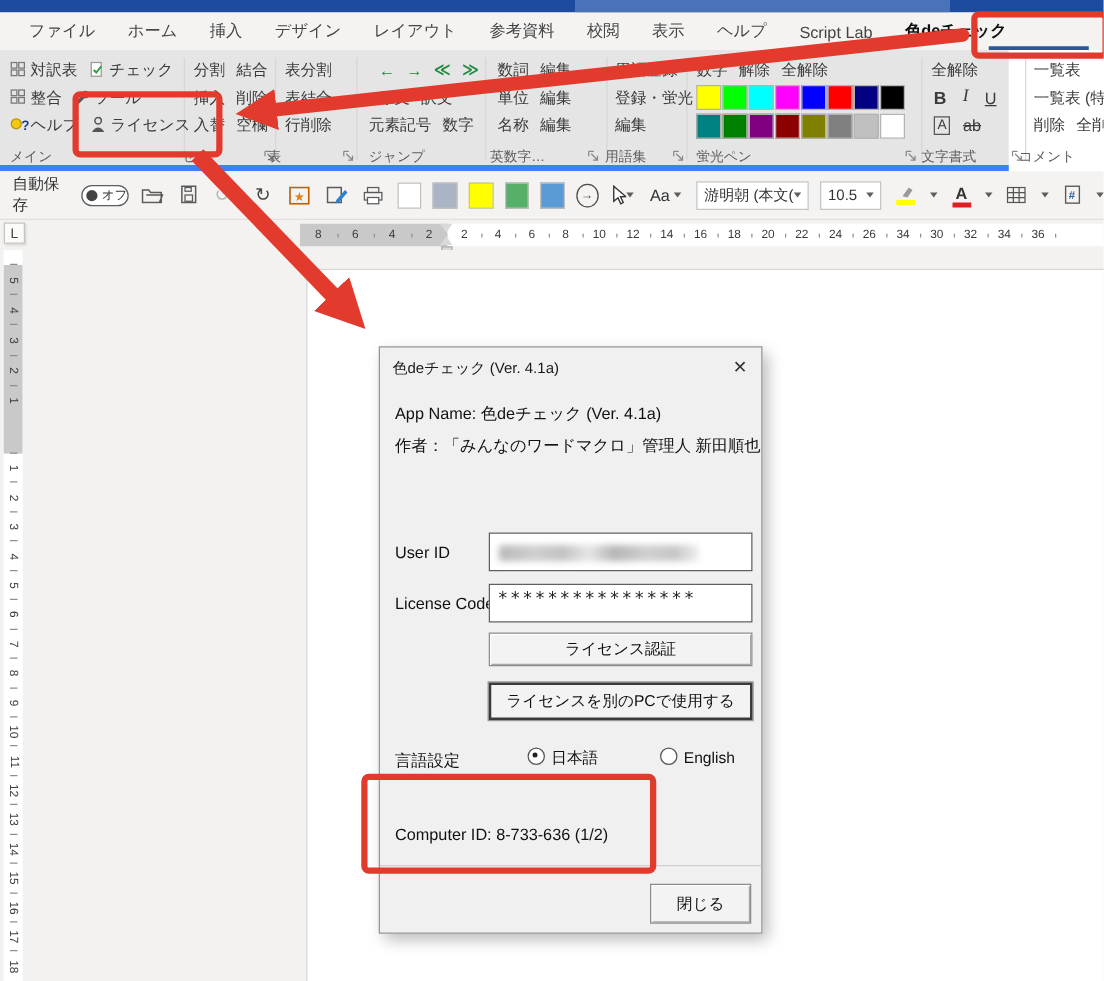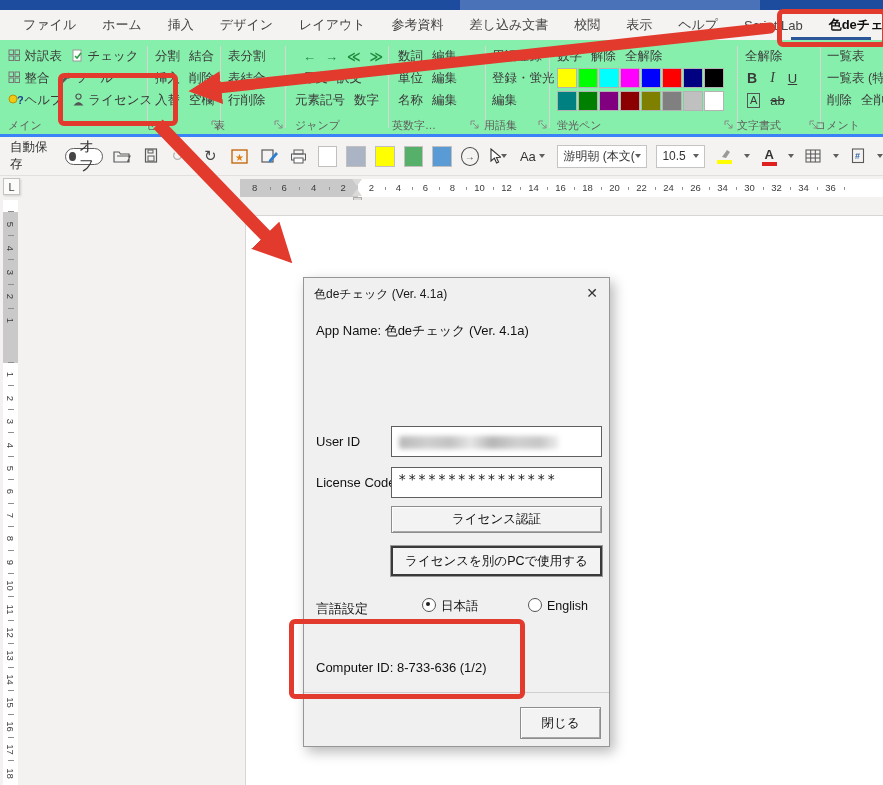--- a/index.html
+++ b/index.html
@@ -12,21 +12,21 @@
   #titlebar{left:0;top:0;width:883px;height:10px;background:#1d4c9f;}
   #searchbox{left:460px;top:0;width:300px;height:10px;background:#4a72b8;}
 
   
   #tabrow{left:0;top:10px;width:883px;height:30px;background:#f4f3f2;display:flex;align-items:center;padding-left:10px;box-sizing:border-box;}
   .tab{padding:5px 13px;font-size:13px;color:#444;white-space:nowrap;cursor:default;}
   #tabrow .tab:last-child{color:#0f0f0f;font-weight:bold;}
   #tab-underline{left:791px;top:37px;width:80px;height:3px;background:#2b579a;}
 
   
-  #ribbon{left:0;top:40px;width:883px;height:97px;background:#86efac;border-bottom:3px solid #3b82f6;box-sizing:border-box;}
+  #ribbon{left:0;top:40px;width:807px;height:97px;background:#e5e5e5;border-bottom:5px solid #3b82f6;box-sizing:border-box;}
   .rdivider{position:absolute;top:6px;width:1px;height:82px;background:#d8d6d4;}
   .rgroup{position:absolute;top:4px;}
   .rrow{position:absolute;display:flex;gap:9px;align-items:center;height:20px;font-size:12.5px;color:#3b3a39;white-space:nowrap;}
   .rbtn{cursor:default;}
   .glabel{position:absolute;top:74px;font-size:11px;color:#605e5c;text-align:left;}
   .launcher{position:absolute;top:76px;width:10px;height:10px;}
   .launcher svg{display:block;}
   .icon12{display:inline-block;width:13px;height:13px;vertical-align:-2px;}
   .garrow{color:#1e8a3c;font-weight:bold;font-size:13px;}
   .sw{width:20px;height:20px;border:1px solid #b5b3b1;box-sizing:border-box;}
@@ -36,21 +36,21 @@
   .fmt-u{text-decoration:underline;font-size:13px;}
   .fmt-a{border:1px solid #555;font-size:11px;padding:0 2px;line-height:13px;}
   .fmt-ab{text-decoration:line-through;font-size:13px;}
 
   
   #qat{left:0;top:137px;width:883px;height:39px;background:#f4f3f2;border-bottom:1px solid #e2e0de;
        display:flex;align-items:center;gap:9px;padding-left:10px;box-sizing:border-box;}
   .qtxt{font-size:12.5px;color:#333;}
   .pill{width:40px;height:17px;border:1px solid #5f5d5b;border-radius:9px;display:flex;align-items:center;gap:3px;padding-left:3px;box-sizing:border-box;background:#fff;}
   .pill .dot{width:9px;height:9px;border-radius:50%;background:#454545;}
-  .pill .st{font-size:15px;color:#333;font-family:Liberation Serif, serif;}
+  .pill .st{font-size:10px;color:#333;font-family:Liberation Serif, serif;}
   .qicon{display:flex;align-items:center;justify-content:center;width:22px;height:24px;font-size:15px;color:#4a4a4a;}
   .chev{width:0;height:0;border-left:3.5px solid transparent;border-right:3.5px solid transparent;border-top:4px solid #605e5c;display:inline-block;}
   .qsw{width:21px;height:21px;border:1px solid #c2c0be;box-sizing:border-box;}
   .combo{height:23px;background:#fff;border:1px solid #c6c4c2;display:flex;align-items:center;justify-content:space-between;padding:0 5px;font-size:12px;color:#333;box-sizing:border-box;}
   .circ{width:17px;height:17px;border:1.4px solid #4a4a4a;border-radius:50%;display:flex;align-items:center;justify-content:center;font-size:10px;color:#4a4a4a;}
   .hl-ic{display:flex;flex-direction:column;align-items:center;}
   .hl-bar{width:15px;height:4px;}
 
   
   #rulerrow{left:0;top:176px;width:883px;height:24px;background:#f3f2f1;}
@@ -114,21 +114,20 @@
     <div class="abs" id="searchbox"></div>
   </div>
 
   <div class="abs" id="tabrow">
       <span class="tab">ファイル</span>
       <span class="tab">ホーム</span>
       <span class="tab">挿入</span>
       <span class="tab">デザイン</span>
       <span class="tab">レイアウト</span>
       <span class="tab">参考資料</span>
-      <span class="tab">差し込み文書</span>
       <span class="tab">校閲</span>
       <span class="tab">表示</span>
       <span class="tab">ヘルプ</span>
       <span class="tab">Script Lab</span>
       <span class="tab">色deチェック</span>
     </div>
   <div class="abs" id="tab-underline"></div>
 
   <div class="abs" id="ribbon">
     <div class="rdivider" style="left:147px"></div>
@@ -540,20 +539,21 @@
           <span>18</span>
         </span>
       </div>
   </div>
 
   <div class="abs" id="dialog">
     <div id="dlg-title">色deチェック (Ver. 4.1a)</div>
     <div id="dlg-close">✕</div>
 
     <div class="dlg-text" style="top:44px">App Name: 色deチェック (Ver. 4.1a)</div>
+    <div class="dlg-text" style="top:70px">作者：「みんなのワードマクロ」管理人 新田順也</div>
 
 
     <div class="dlg-text" style="top:156px">User ID</div>
     <div class="vinput" style="left:87px;top:148px;width:211px;height:31px">
       <div id="redact"></div>
     </div>
 
     <div class="dlg-text" style="top:197px">License Code</div>
     <div class="vinput" style="left:87px;top:189px;width:211px;height:31px">
       <div id="lic-value">****************</div>

